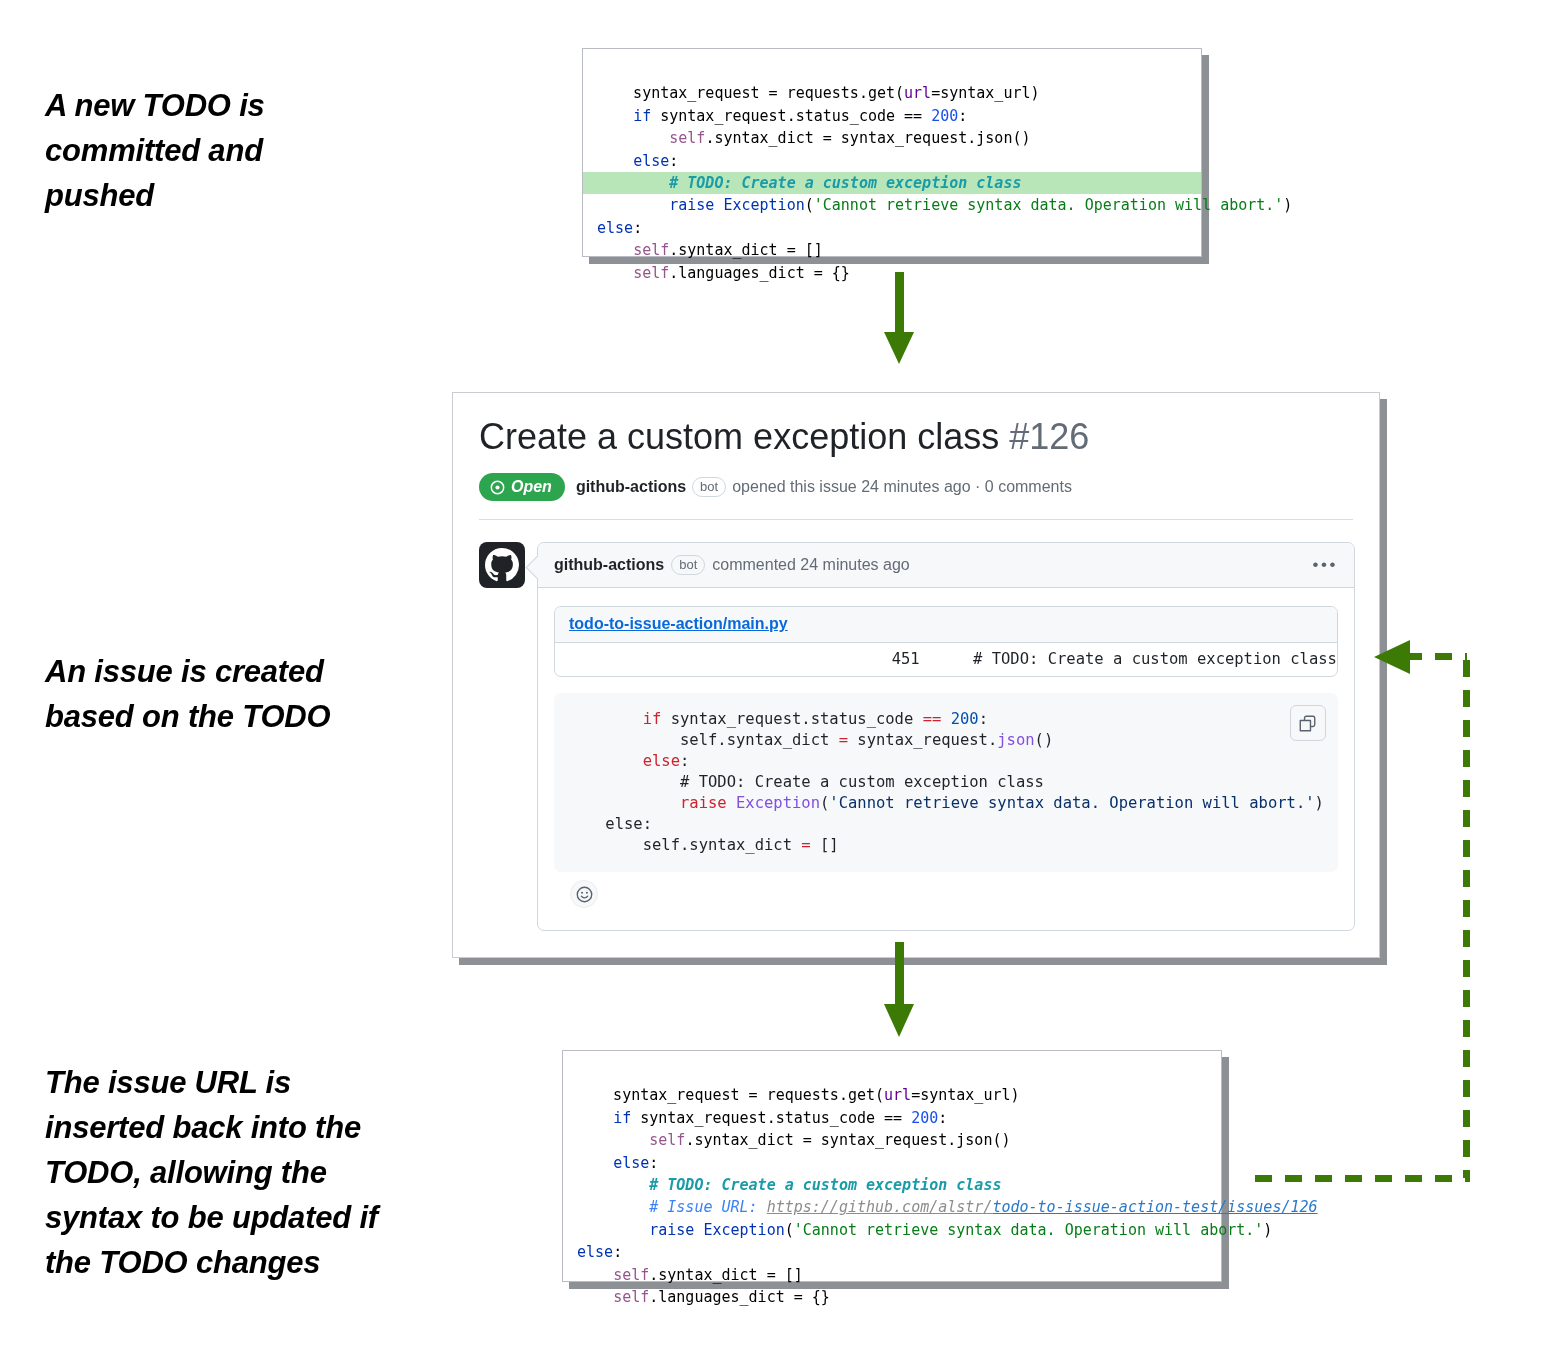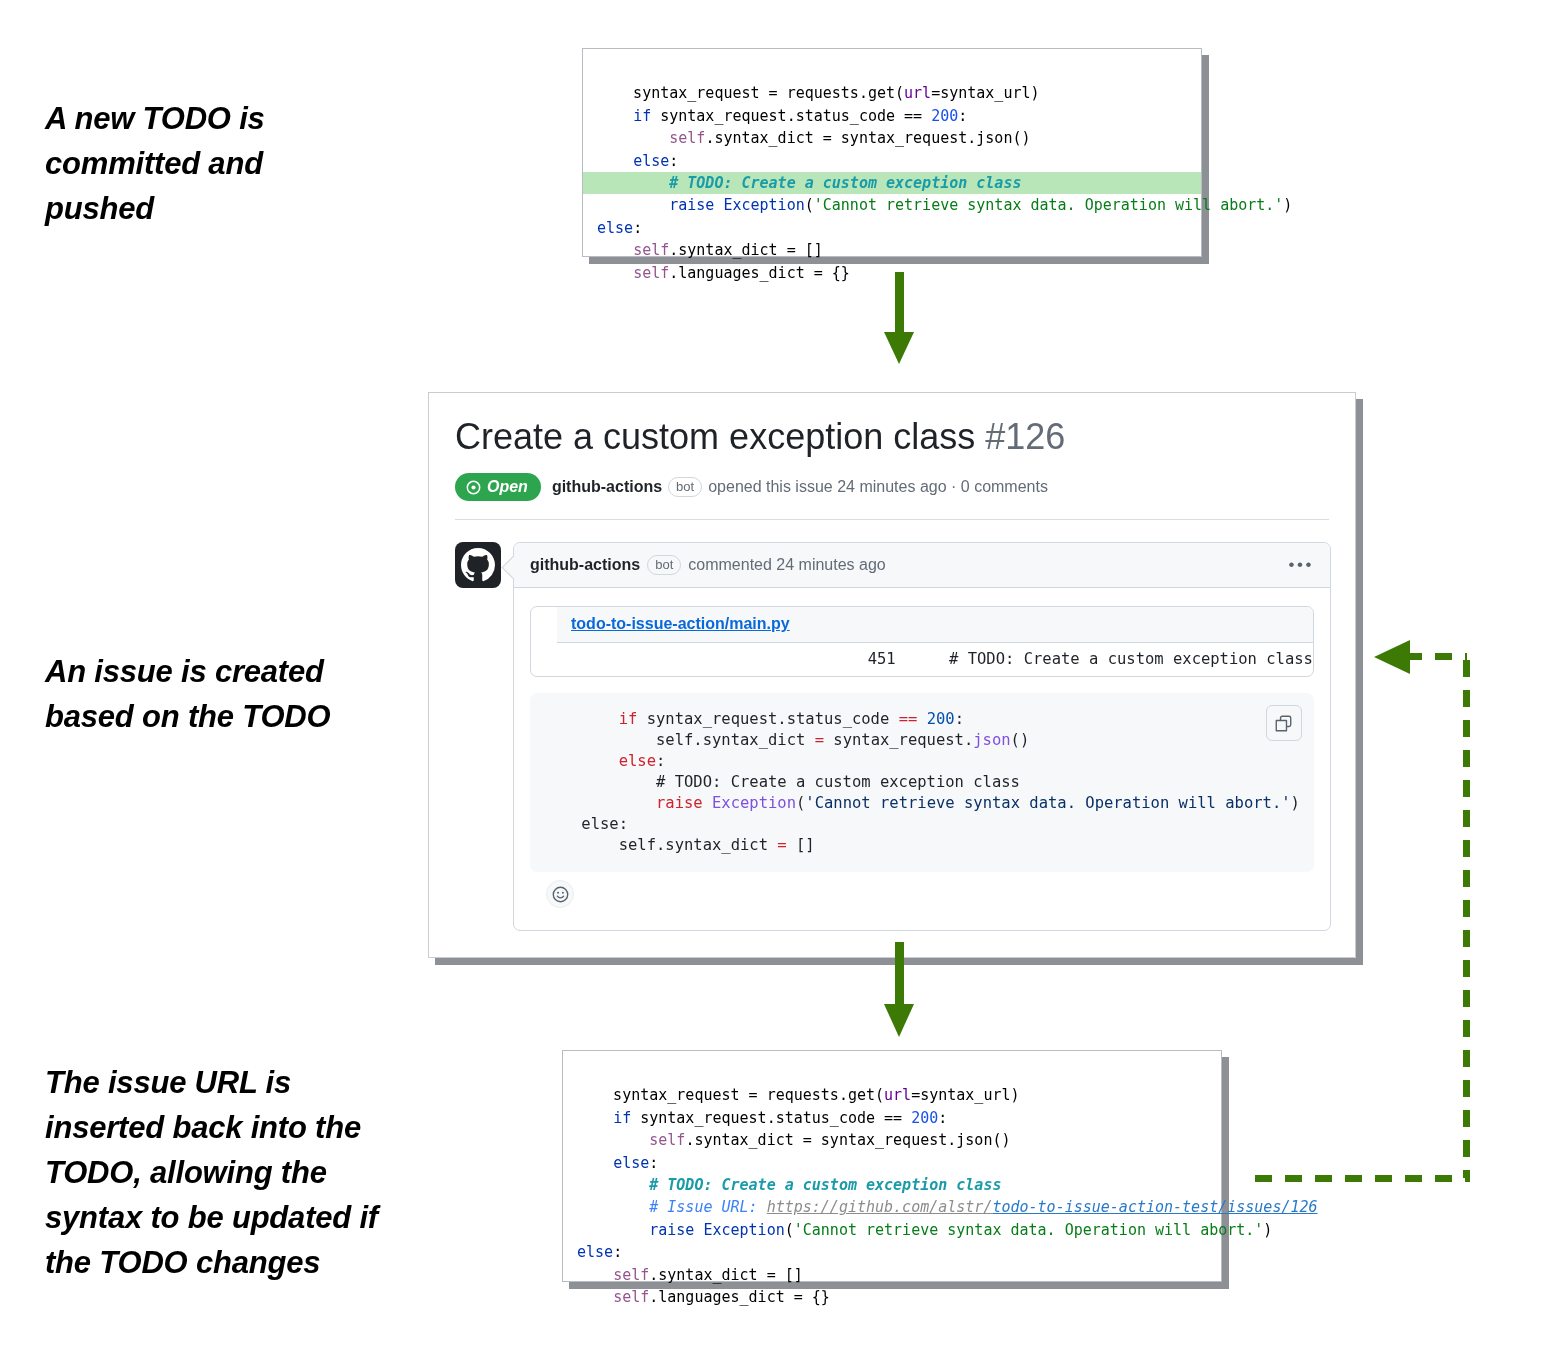--- a/index.html
+++ b/index.html
@@ -81,21 +81,21 @@
     padding:12px 16px;display:flex;align-items:center;justify-content:space-between;
     font-size:16px;color:#636c76;
   }
   .comment-head .who{display:flex;align-items:center;gap:7px;}
   .comment-head b{color:#1f2328;}
   .kebab{letter-spacing:2.5px;color:#59636e;font-size:17px;line-height:10px;}
 
   .comment-body{padding:18px 16px 8px 16px;}
 
   .snippet{
-    border:1px solid #d0d7de;border-radius:7px;overflow:hidden;background:#ffffff;padding-left:26px;
+    border:1px solid #d0d7de;border-radius:7px;overflow:hidden;background:#ffffff;
   }
   .snippet-head{background:#f6f8fa;padding:8px 14px 9px 14px;border-bottom:1px solid #d0d7de;}
   .snip-file{
     color:#0969da;font-size:16px;font-weight:bold;text-decoration:underline;display:block;
   }
   .snip-line{color:#1f2328;font-size:15px;margin-top:2px;}
   .snip-line u{font-family:"DejaVu Sans Mono",monospace;font-size:14px;}
   .snippet-code{display:flex;font-family:"DejaVu Sans Mono",monospace;font-size:15.5px;
                 color:#1f2328;padding:7px 0 8px 0;justify-content:flex-end;}
   .snippet-code .gutter{width:60px;text-align:right;padding-right:16px;color:#1f2328;}
@@ -128,21 +128,21 @@
   .arrow-stem{background:#3d7a05;}
   svg.arrowhead{display:block;}
   .dash-h{height:7px;background-image:linear-gradient(to right,#3d7a05 0 17px,transparent 17px 30px);
           background-size:30px 7px;background-repeat:repeat-x;}
   .dash-v{width:7px;background-image:linear-gradient(to bottom,#3d7a05 0 17px,transparent 17px 30px);
           background-size:7px 30px;background-repeat:repeat-y;}
 </style>
 </head>
 <body>
 
-<div class="abs caption" style="left:45px;top:96px;width:290px;">
+<div class="abs caption" style="left:45px;top:83px;width:290px;">
   <span>A new TODO is committed and pushed</span>
 </div>
 
 <div class="abs caption" style="left:45px;top:649px;width:340px;">
   <span>An issue is created based on the TODO</span>
 </div>
 
 <div class="abs caption" style="left:45px;top:1060px;width:350px;">
   <span>The issue URL is inserted back into the TODO, allowing the syntax to be updated if the TODO changes</span>
 </div>
@@ -153,21 +153,21 @@
   </div>
 </div>
 
 <div class="abs" style="left:884px;top:272px;width:30px;height:92px;">
   <div class="arrow-stem abs" style="left:11px;top:0;width:9px;height:66px;"></div>
   <svg class="arrowhead abs" style="left:0;top:60px;" width="30" height="32" viewBox="0 0 30 32">
     <polygon points="0,0 30,0 15,32" fill="#3d7a05"></polygon>
   </svg>
 </div>
 
-<div class="abs gh-card" style="left:428px;top:392px;width:928px;height:566px;">
+<div class="abs gh-card" style="left:452px;top:392px;width:928px;height:566px;">
 
   <div class="gh-title-wrap">
     <div class="gh-title">
       <span>Create a custom exception class</span>
       <span class="num">#126</span>
     </div>
     <div class="gh-meta">
       <span class="badge-open">
         <svg width="15" height="15" viewBox="0 0 16 16">
           <circle cx="8" cy="8" r="6.6" fill="none" stroke="#ffffff" stroke-width="1.6"></circle>

